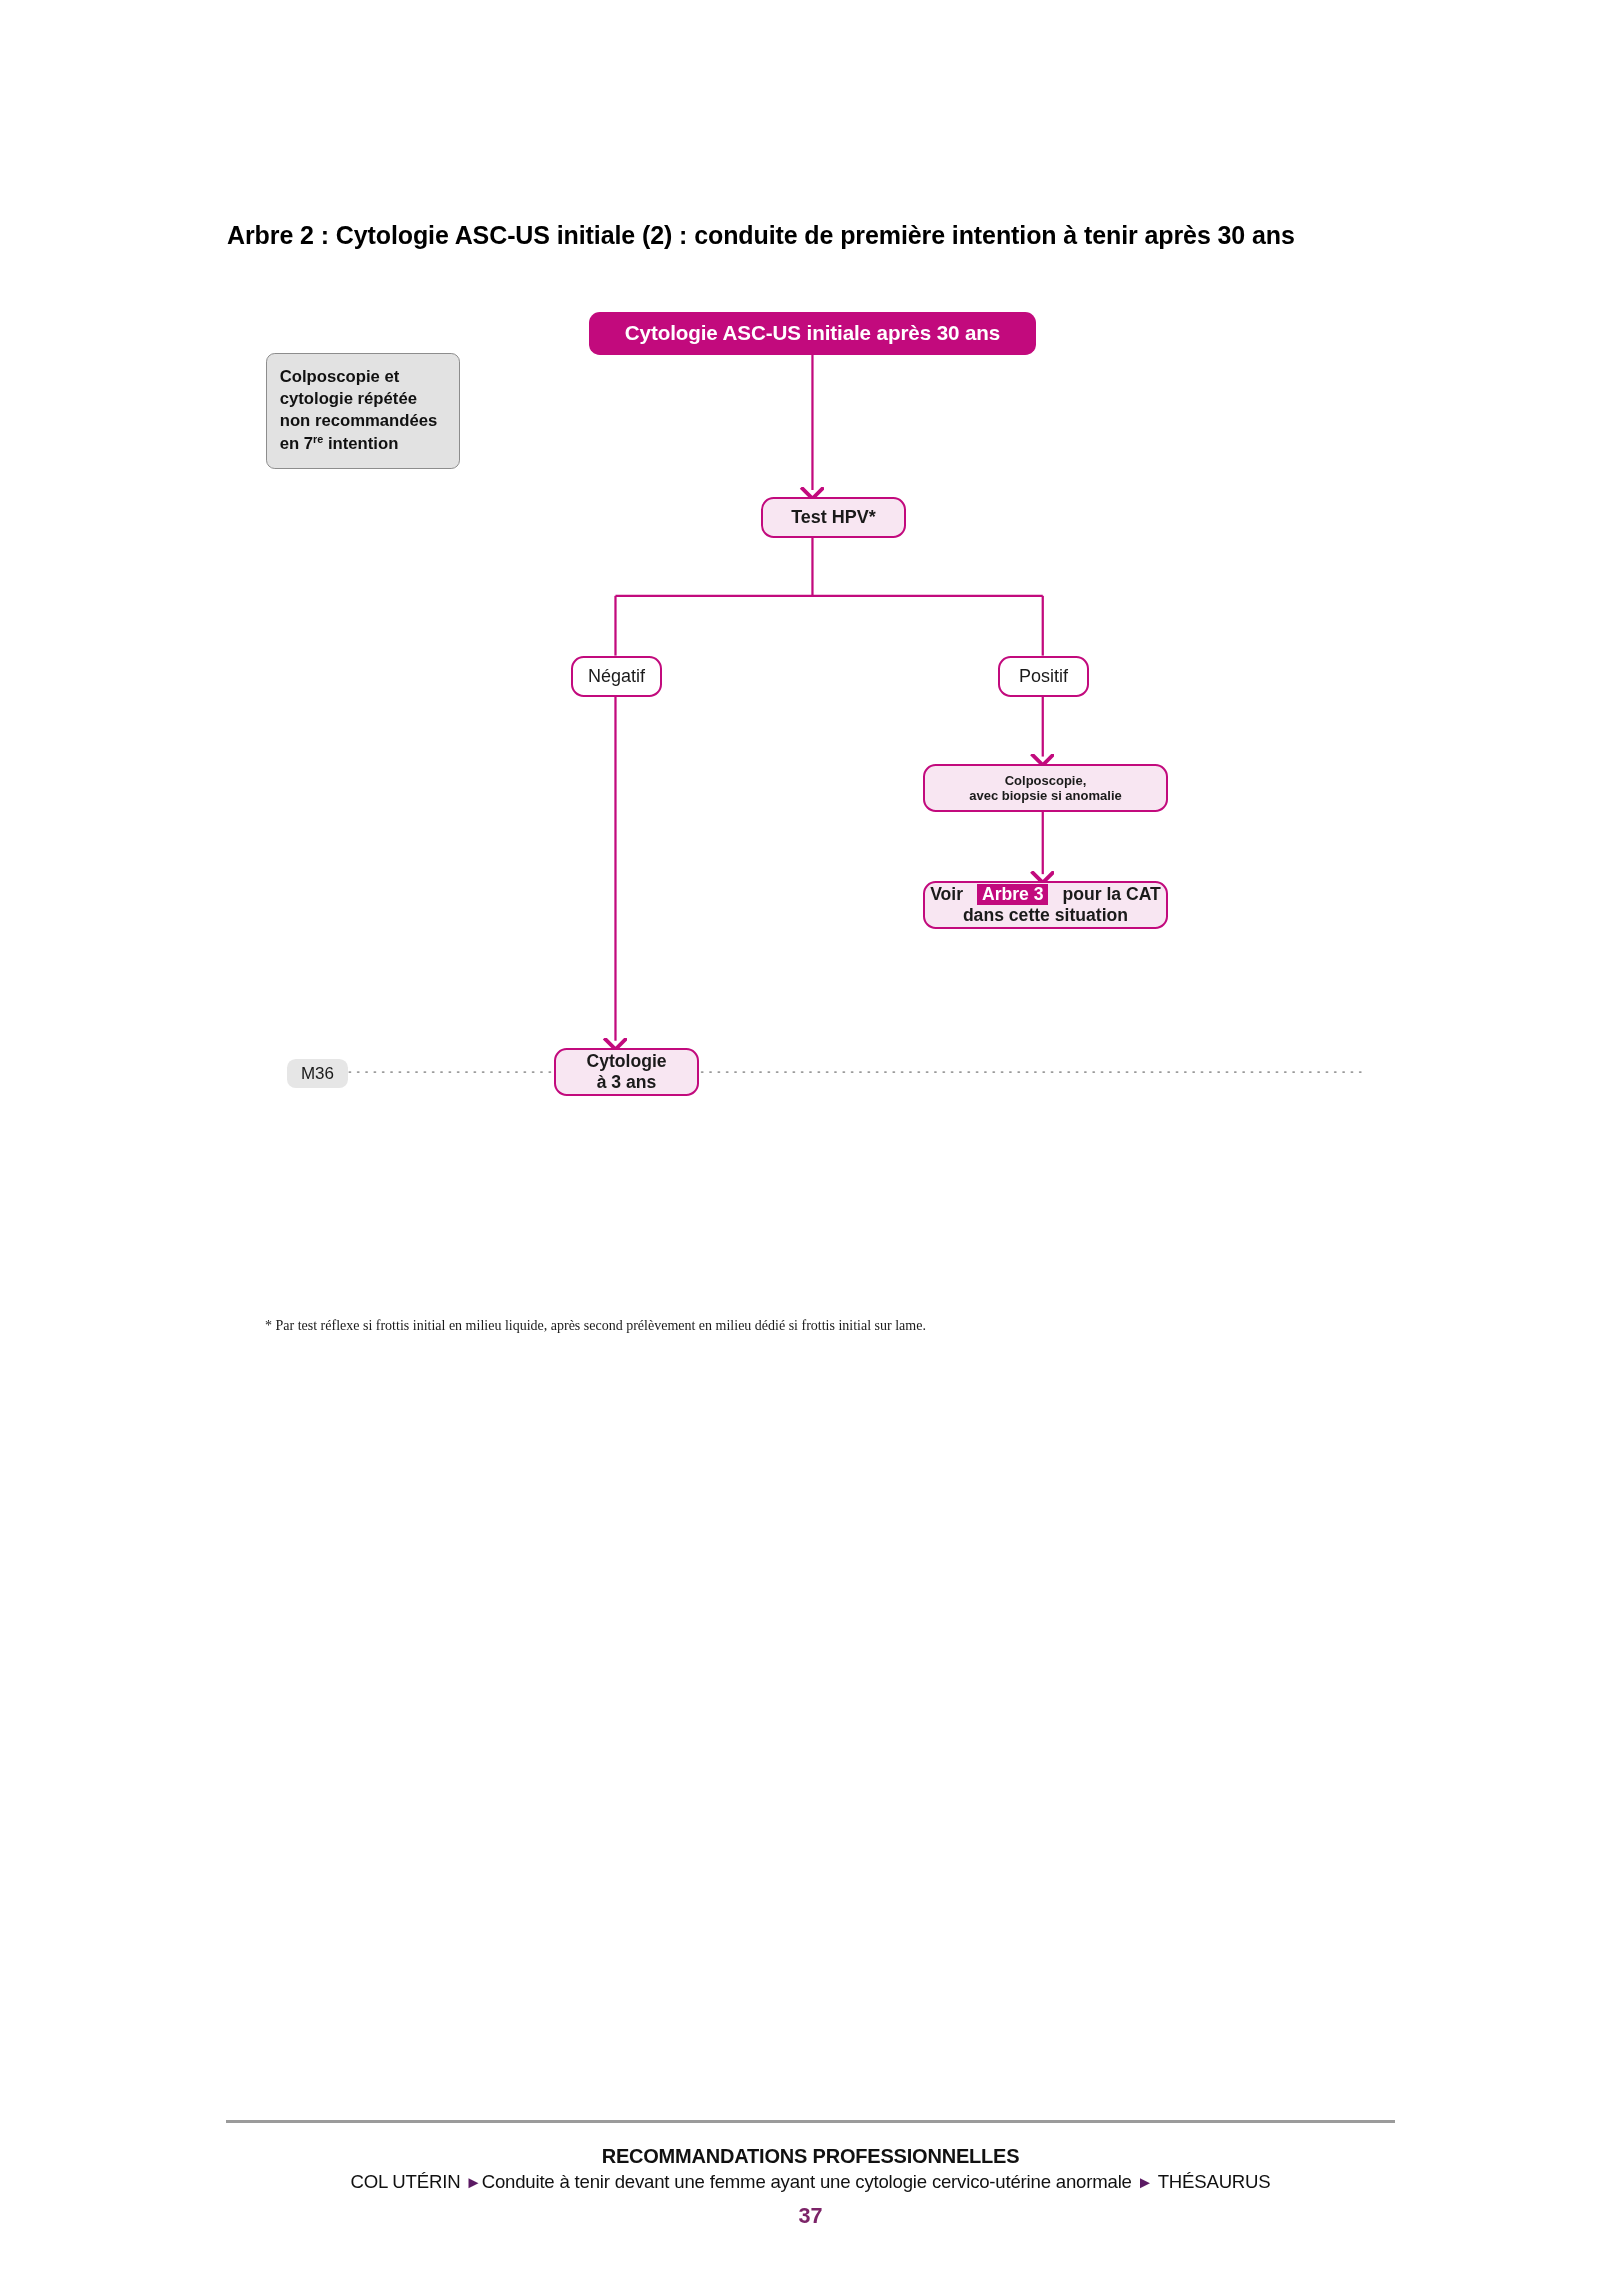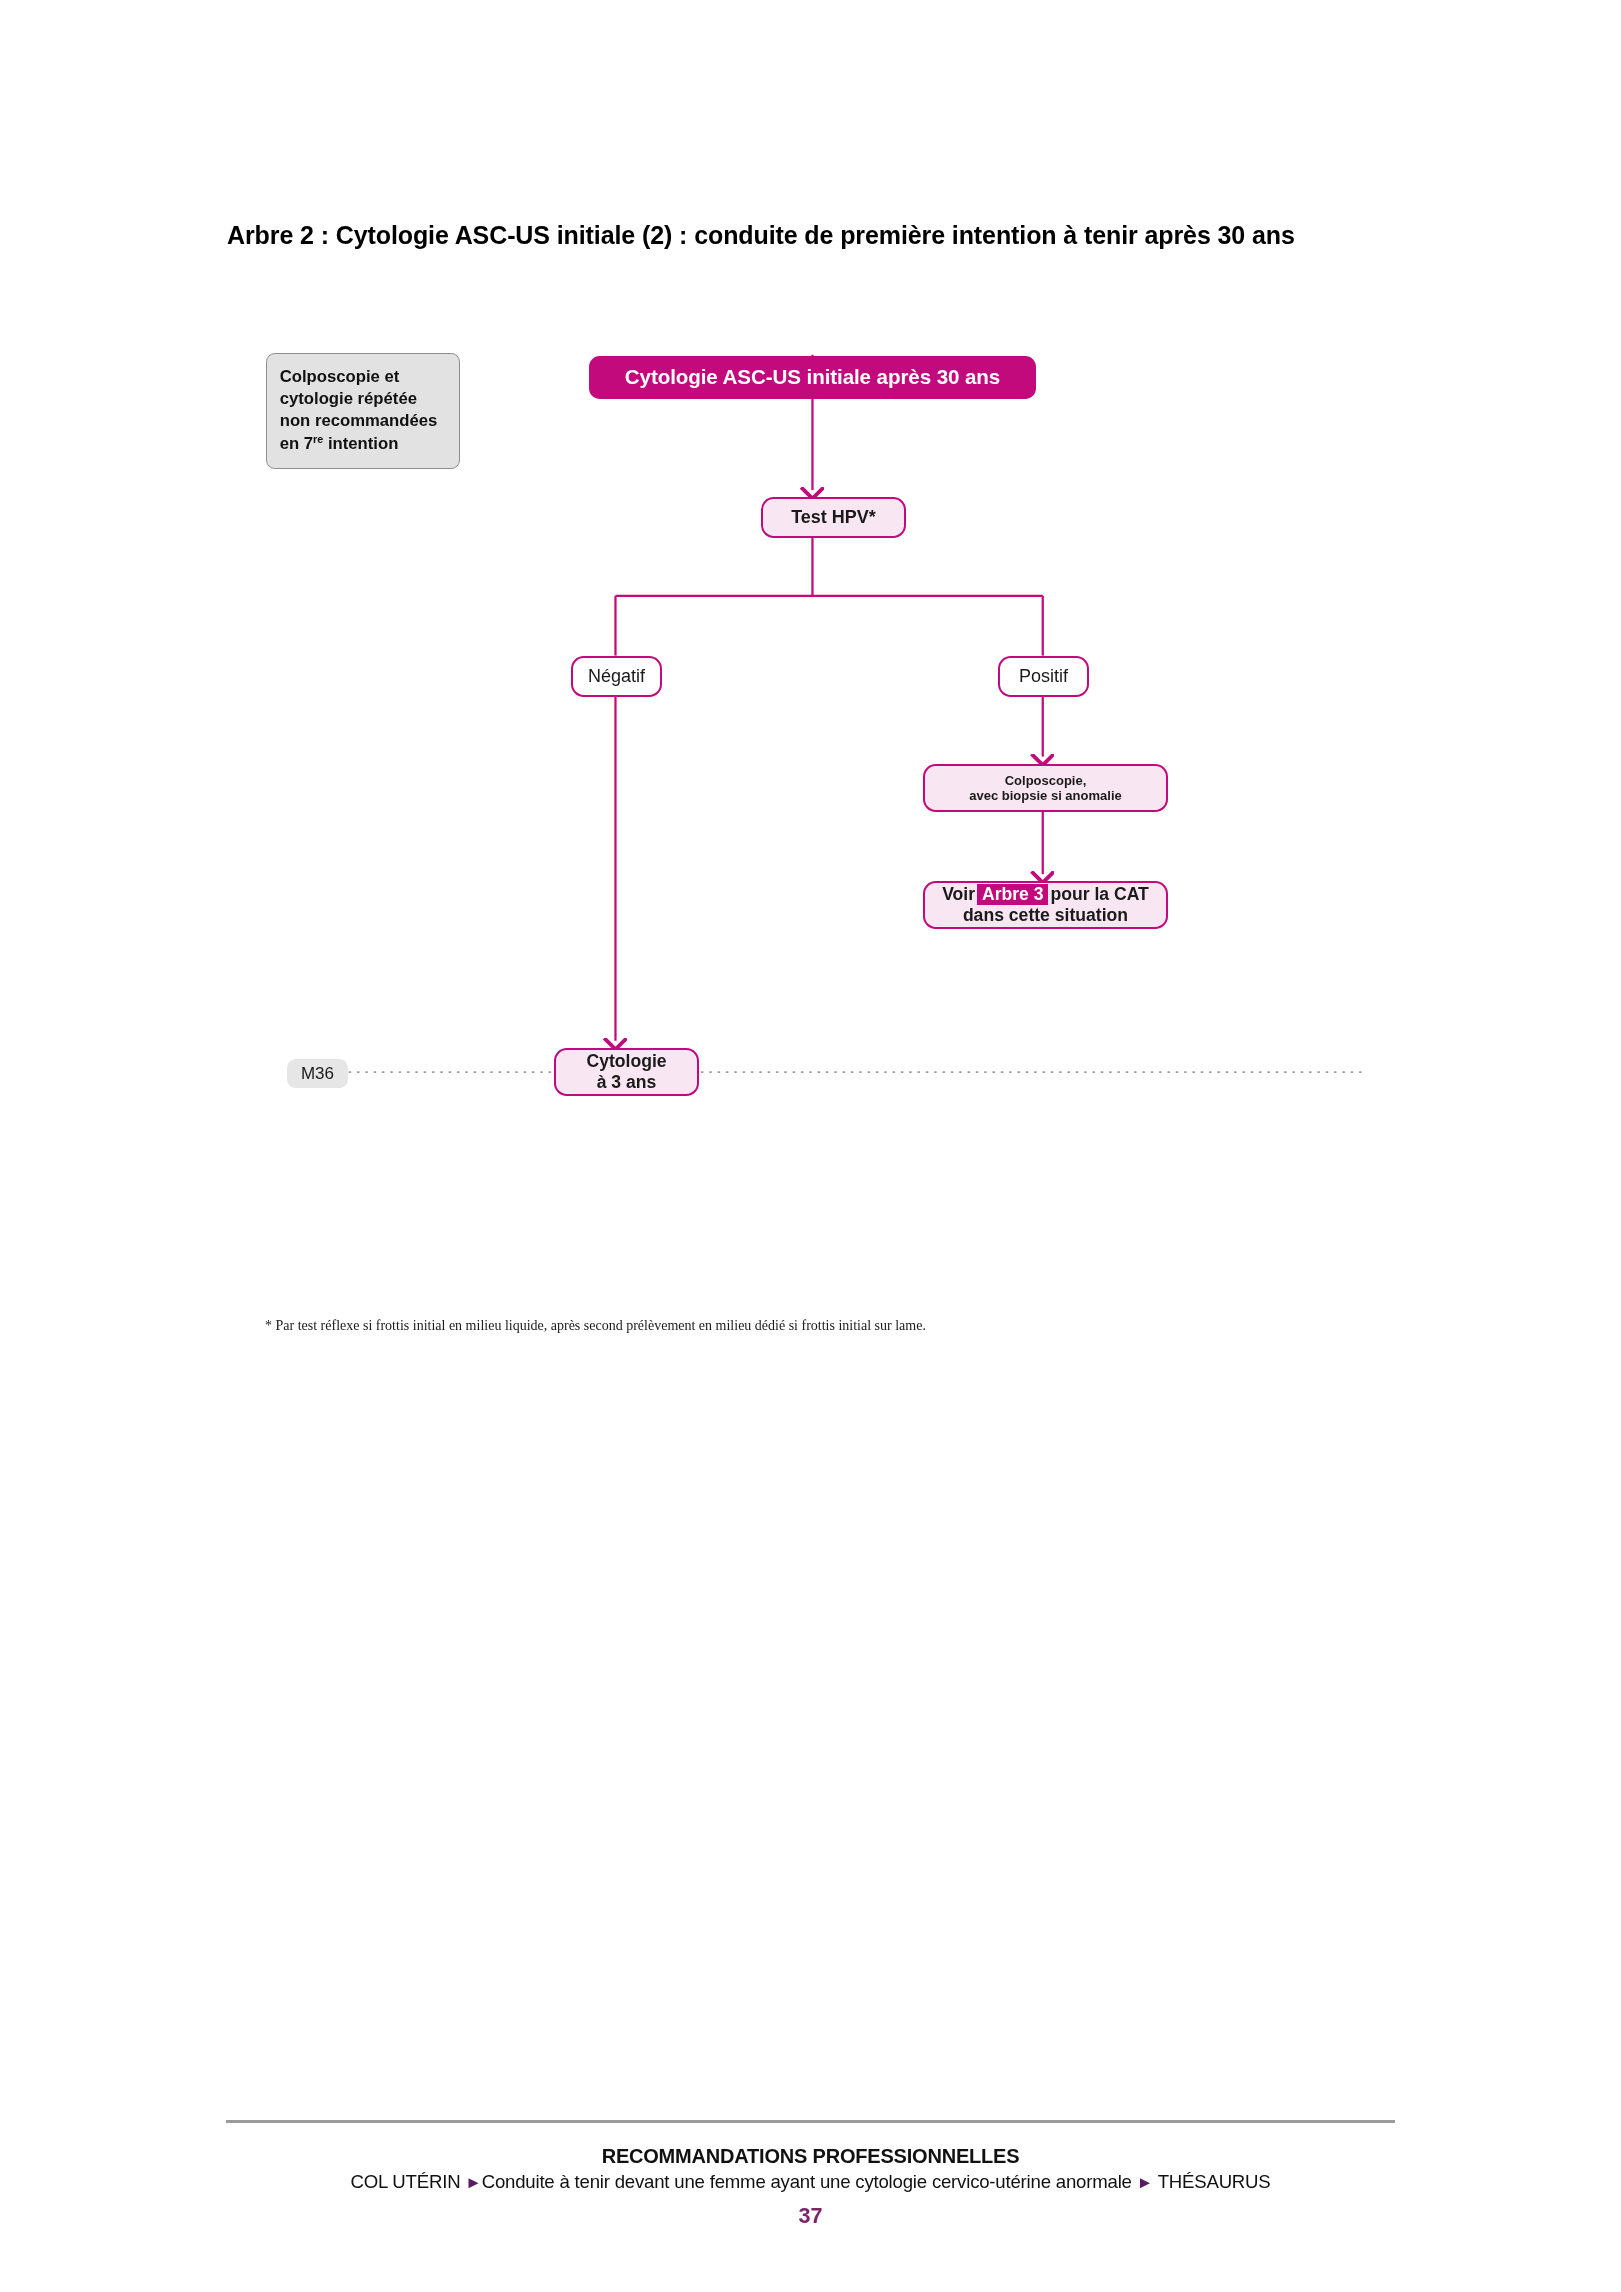--- a/index.html
+++ b/index.html
@@ -55,21 +55,20 @@
     left: 589px;
     top: 312px;
     width: 447px;
     height: 43px;
     background: #C20A7D;
     border-radius: 10.8px;
     color: #ffffff;
     font-size: 20.6px;
     font-weight: bold;
     letter-spacing: -0.1px;
-    margin-top: 44px;
   }
 
   
   .pinknode {
     background: #F8E6F2;
     border: 2.2px solid #C20A7D;
     border-radius: 12.7px;
     color: #1a1a1a;
     font-weight: bold;
   }
@@ -87,21 +86,21 @@
   #node-positif { left: 998px; top: 656px; width: 91px; height: 41px; font-size: 18px; }
   #node-colposcopie { left: 923px; top: 764px; width: 245px; height: 48px; font-size: 13px; }
   #node-arbre3 { left: 923px; top: 881px; width: 245px; height: 48px; font-size: 17.6px; }
   #node-cytologie { left: 554px; top: 1048px; width: 145px; height: 48px; font-size: 17.6px; }
 
   .arbre-tag {
     background: #C20A7D;
     color: #ffffff;
     font-weight: bold;
     padding: 1px 4.9px 2px 4.9px;
-    margin: 0 2px;
+    margin: 0 14px;
     display: inline-block;
     line-height: 1.05;
   }
 
   
   #note-box {
     position: absolute;
     left: 266px;
     top: 353px;
     width: 194px;

